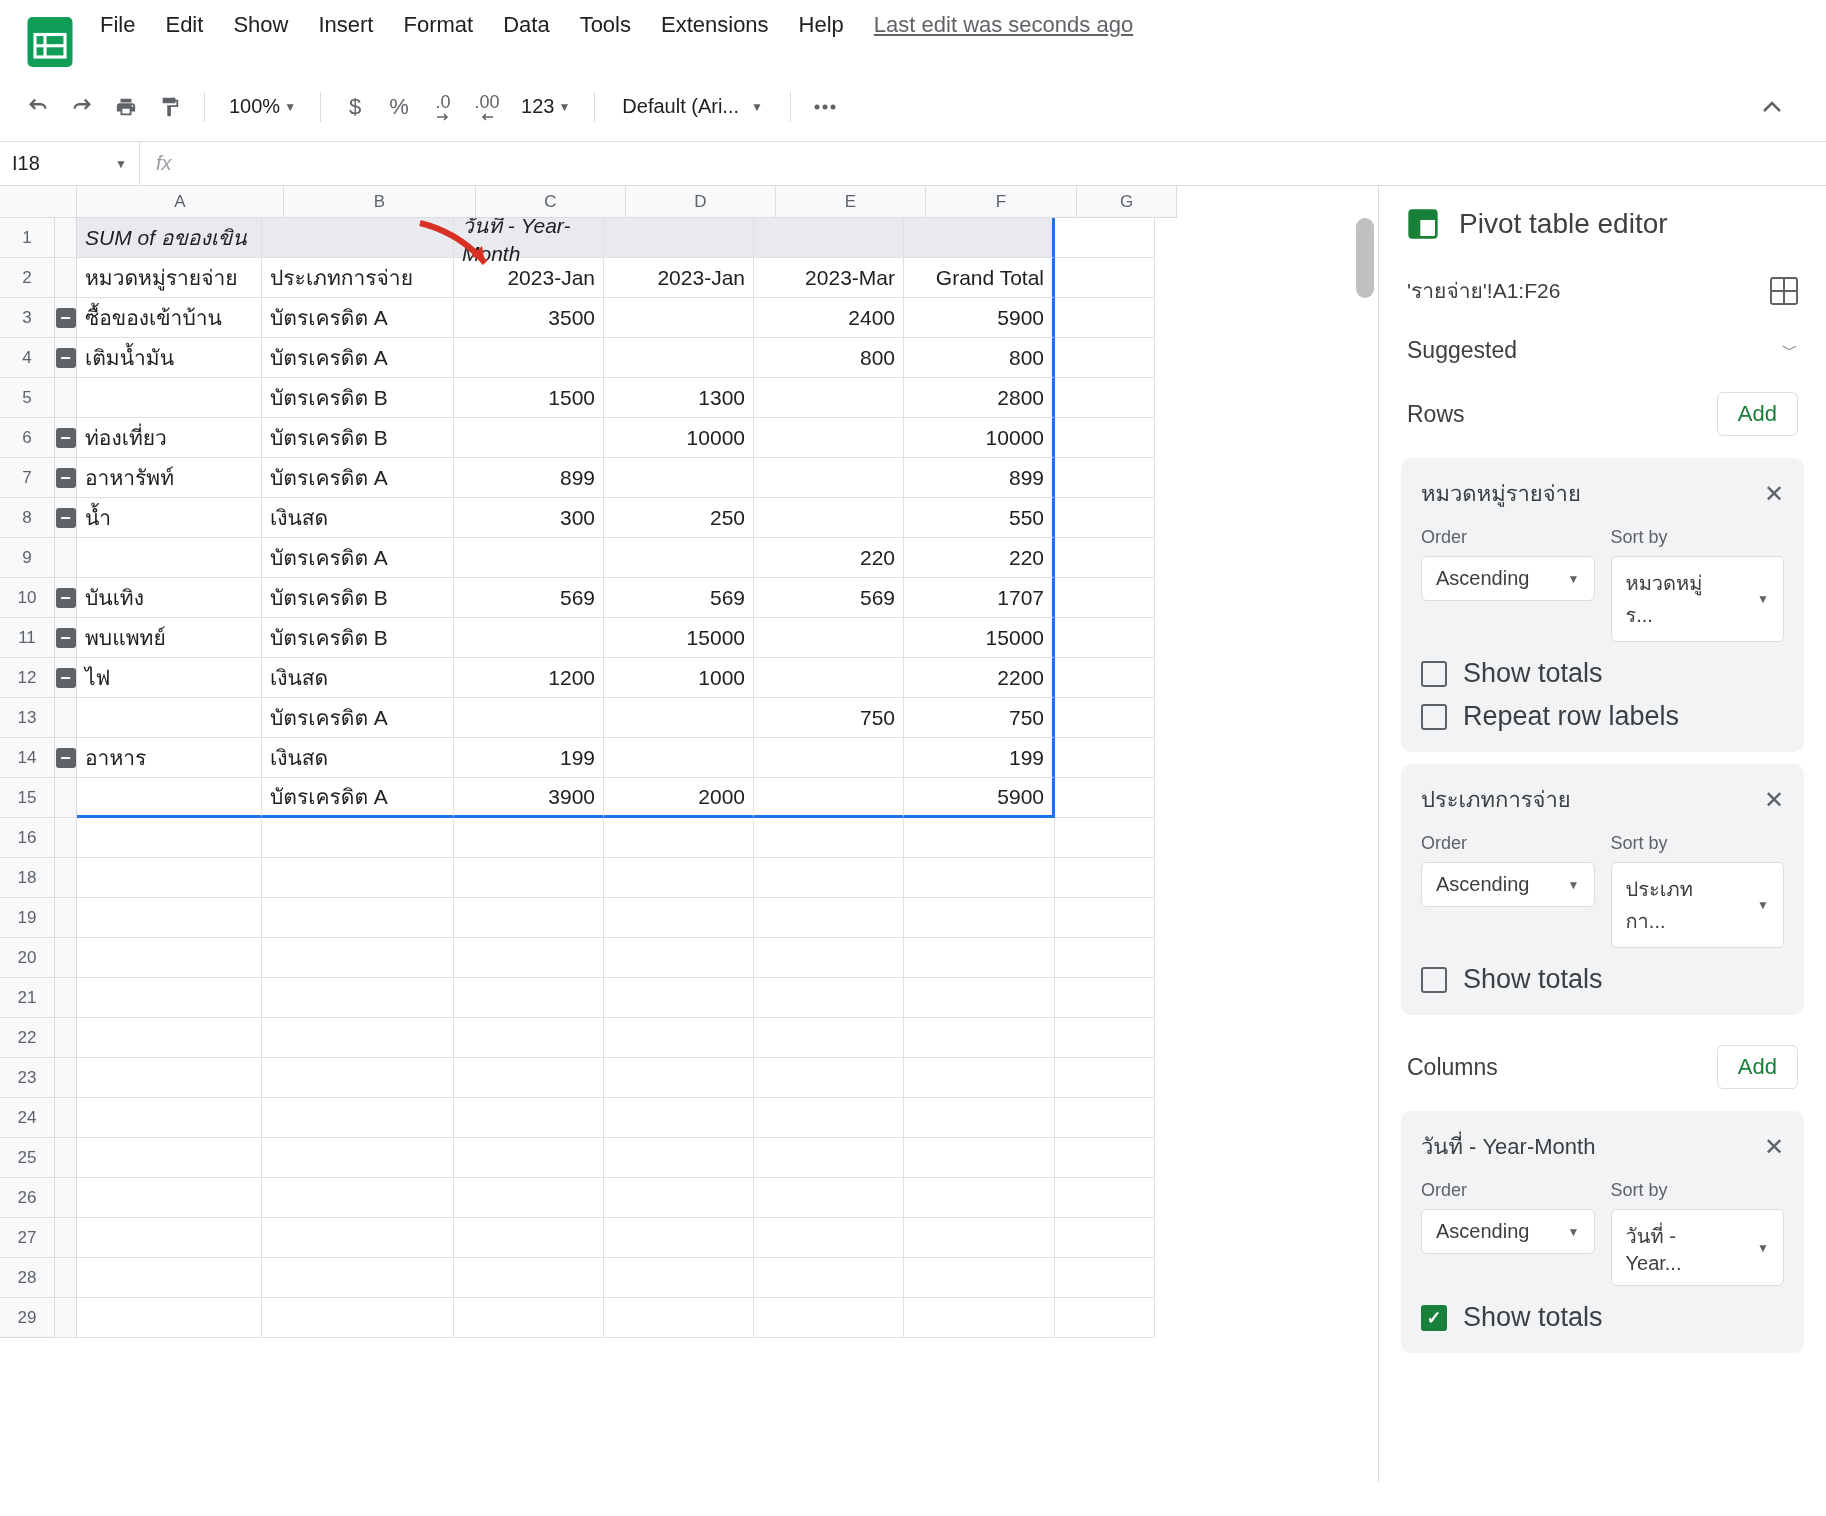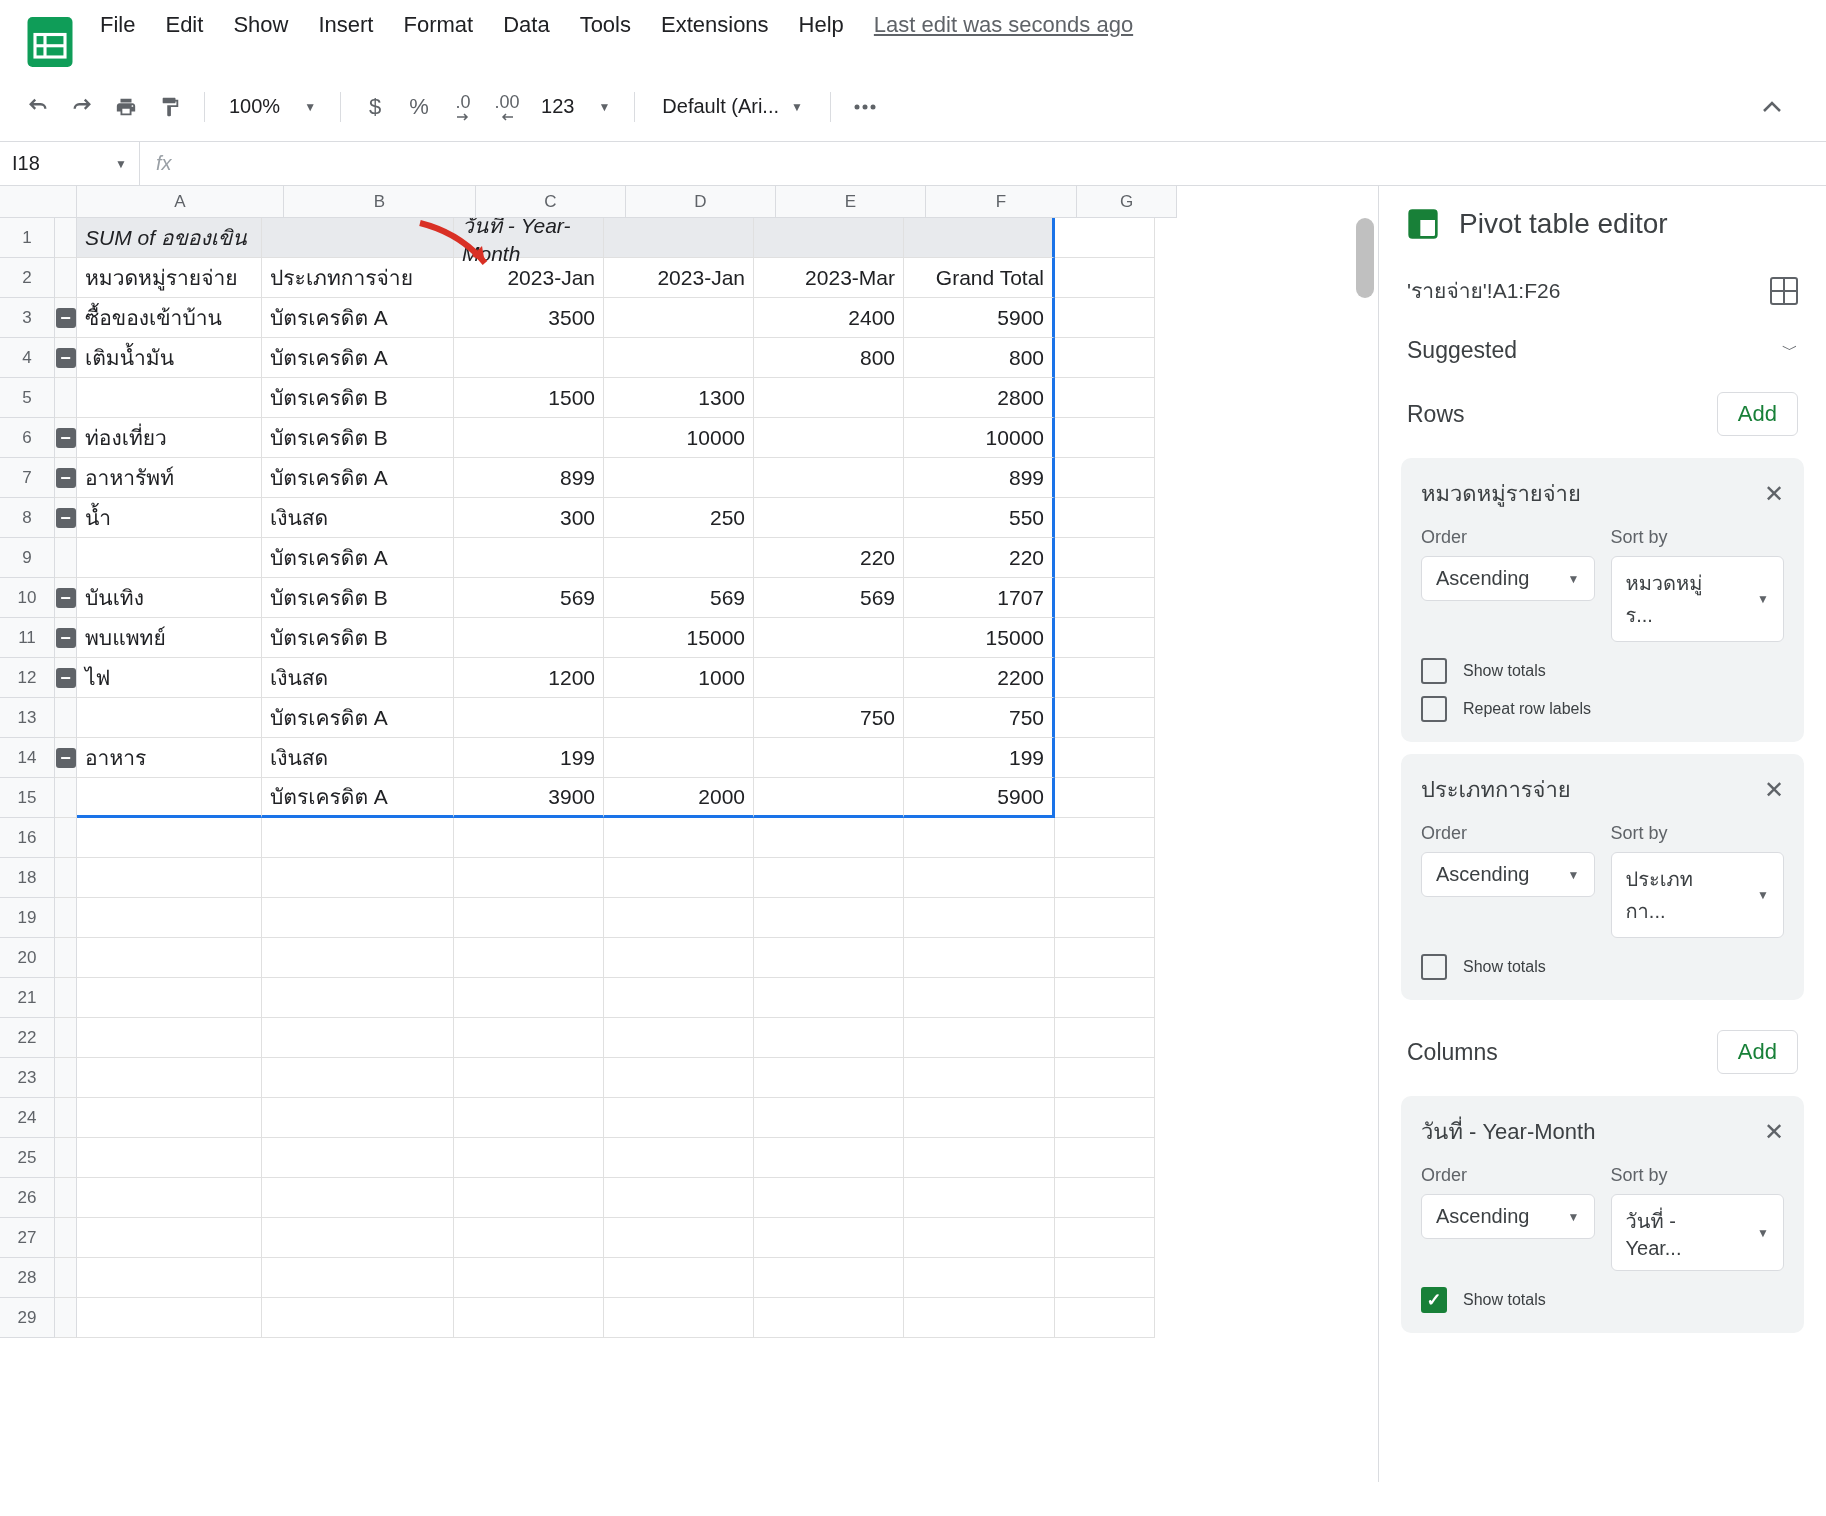--- a/index.html
+++ b/index.html
@@ -14,21 +14,21 @@
 .doc-title { font-size: 28px; color: #202124; font-weight: 400; }
 .title-icon { width: 28px; height: 28px; color: #5f6368; display: flex; align-items: center; justify-content: center; cursor: pointer; }
 .menu-bar { display: flex; align-items: center; gap: 30px; font-size: 22px; color: #202124; padding-bottom: 10px; }
 .menu-item { cursor: pointer; }
 .last-edit { color: #5f6368; text-decoration: underline; cursor: pointer; }
 
 
 .toolbar { display: flex; align-items: center; padding: 18px 20px; border-bottom: 1px solid #dadce0; gap: 8px; height: 70px; }
 .tool-btn { width: 36px; height: 36px; display: flex; align-items: center; justify-content: center; cursor: pointer; color: #5f6368; border-radius: 4px; }
 .tool-sep { width: 1px; height: 30px; background: #dadce0; margin: 0 8px; }
-.zoom-select { display: flex; align-items: center; gap: 24px; font-size: 20px; color: #202124; cursor: pointer; padding: 4px 8px; }
+.zoom-select { display: flex; align-items: center; gap: 4px; font-size: 20px; color: #202124; cursor: pointer; padding: 4px 8px; }
 .font-select { display: flex; align-items: center; gap: 12px; font-size: 20px; color: #202124; cursor: pointer; padding: 4px 10px; border: 1px solid transparent; }
 .chevron { font-size: 12px; color: #5f6368; }
 .toolbar-right { margin-left: auto; margin-right: 16px; }
 
 
 .formula-bar { display: flex; align-items: center; border-bottom: 1px solid #dadce0; height: 44px; }
 .name-box { width: 140px; padding: 0 12px; font-size: 20px; color: #202124; display: flex; align-items: center; justify-content: space-between; border-right: 1px solid #dadce0; height: 100%; }
 .fx-label { padding: 0 16px; font-style: italic; color: #9aa0a6; font-size: 20px; }
 
 
@@ -75,21 +75,21 @@
 .field-name { font-size: 22px; color: #3c4043; }
 .close-x { font-size: 24px; color: #5f6368; cursor: pointer; font-weight: 300; }
 .field-row { display: flex; gap: 16px; margin-bottom: 16px; }
 .field-col { flex: 1; }
 .field-label { font-size: 18px; color: #5f6368; margin-bottom: 8px; }
 .field-select { background: #fff; border: 1px solid #dadce0; border-radius: 6px; padding: 10px 14px; display: flex; justify-content: space-between; align-items: center; font-size: 20px; color: #3c4043; cursor: pointer; gap: 30px; }
 .checkbox-row { display: flex; align-items: center; gap: 16px; margin-top: 12px; }
 .checkbox { width: 26px; height: 26px; border: 2px solid #5f6368; border-radius: 3px; cursor: pointer; display: flex; align-items: center; justify-content: center; }
 .checkbox.checked { background: #188038; border-color: #188038; }
 .checkbox.checked::after { content: '✓'; color: #fff; font-size: 18px; font-weight: bold; }
-.checkbox-label { font-size: 16px; color: #3c4043; }
+.checkbox-label { font-size: 27px; color: #3c4043; }
 </style>
 </head>
 <body>
 
 <div class="header">
   <div class="sheets-logo">
     <svg viewBox="0 0 48 48">
         <rect x="6" y="4" width="36" height="40" rx="4" fill="#0f9d58"></rect>
         <rect x="12" y="18" width="24" height="18" fill="none" stroke="#fff" stroke-width="2.5"></rect>
         <line x1="12" y1="27" x2="36" y2="27" stroke="#fff" stroke-width="2.5"></line>

